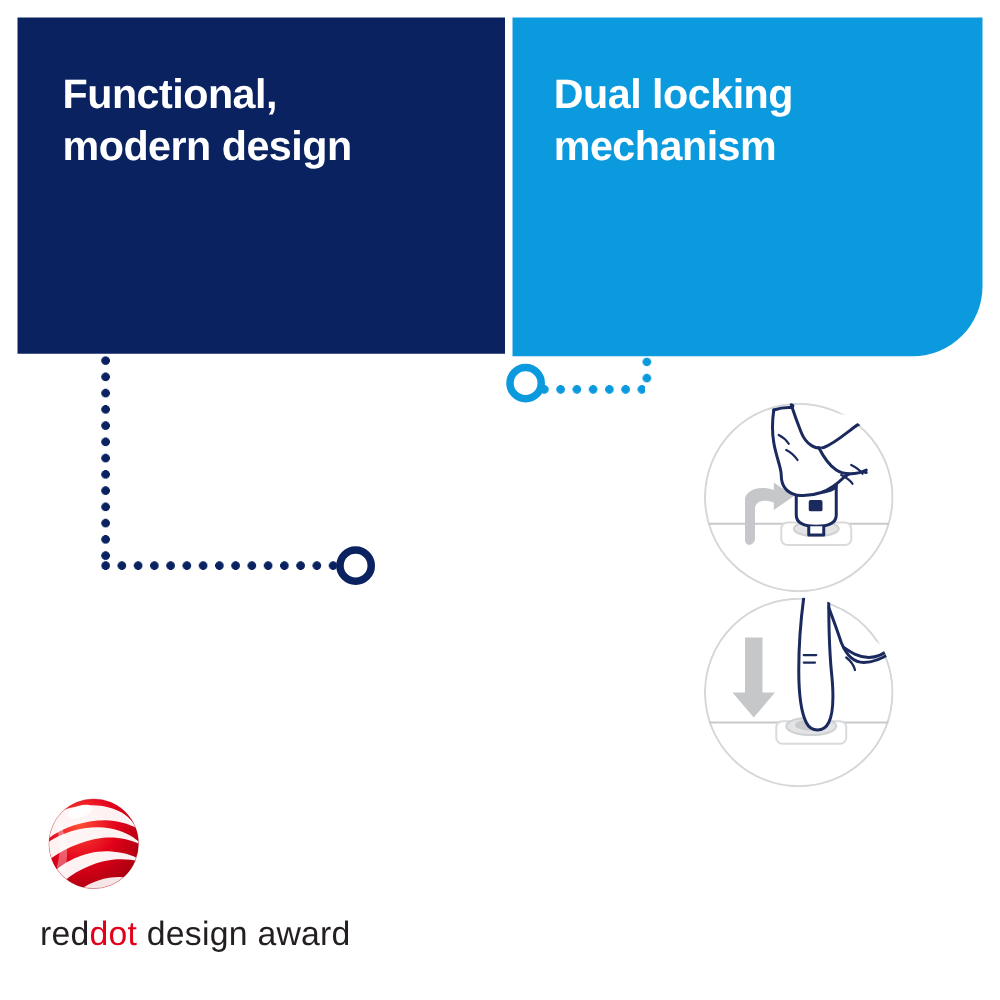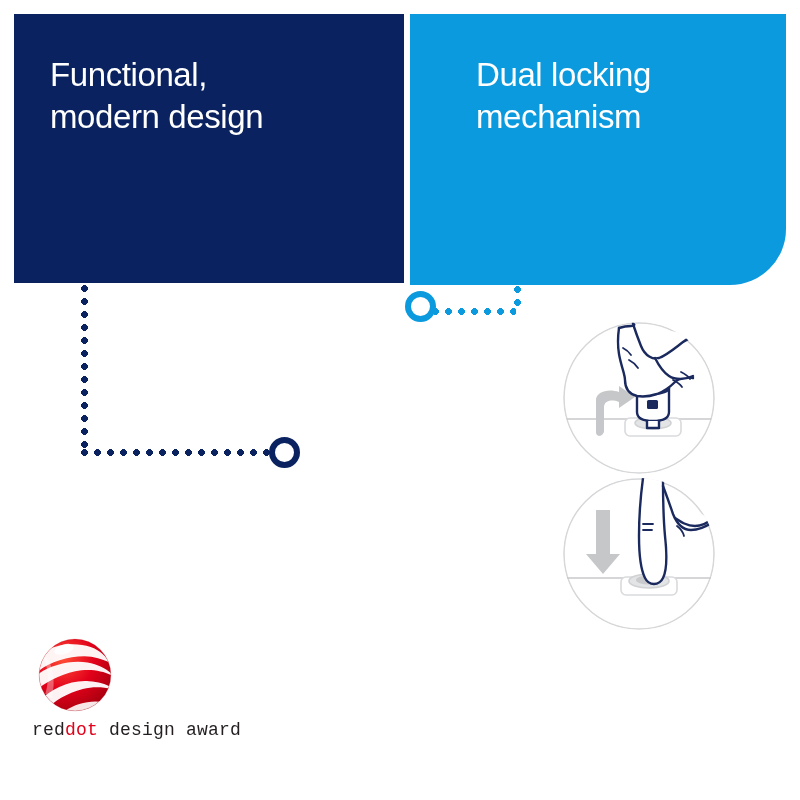--- a/index.html
+++ b/index.html
@@ -13,29 +13,29 @@
     background:#0a2360;
   }
   #panel-blue{
     left:410px;top:14px;width:376px;height:271px;
     background:#0c9ade;
     border-bottom-right-radius:56px;
   }
   .panel-title{
     position:absolute;
     color:#ffffff;
-    font-weight:normal;
+    font-weight:bold;
     font-size:33px;
     line-height:1.26;
     letter-spacing:-0.4px;
     white-space:pre-line;
     font-family:"Liberation Sans",sans-serif;
   }
   #panel-navy .panel-title{left:36px;top:40px;}
-  #panel-blue .panel-title{left:33px;top:40px;margin-left:33px;}
+  #panel-blue .panel-title{left:33px;top:40px;}
 
   
   .dotline{position:absolute;}
   .dotline.v{
     width:7px;
     background-image:radial-gradient(circle at 3.5px 3.5px, var(--c) 3.2px, rgba(0,0,0,0) 3.6px);
     background-size:7px 13px;background-repeat:repeat-y;
   }
   .dotline.h{
     height:7px;
@@ -116,23 +116,23 @@
 
   
   .thumb{position:absolute;border-radius:50%;overflow:hidden;background:#fff;}
   #thumb-1{left:563px;top:322px;width:152px;height:152px;}
   #thumb-2{left:563px;top:478px;width:152px;height:152px;}
 
   
   #reddot{position:absolute;left:32px;top:636px;width:240px;height:132px;}
   #reddot-sphere{position:absolute;left:4px;top:0;width:78px;height:78px;}
   #reddot-text{
-    position:absolute;left:0;top:84px;
-    font-size:18px;font-weight:normal;letter-spacing:.2px;
-    font-family:Liberation Mono, monospace;color:#231f20;white-space:nowrap;
+    position:absolute;left:0;top:96px;
+    font-size:27px;font-weight:normal;letter-spacing:.2px;
+    font-family:Liberation Sans, sans-serif;color:#231f20;white-space:nowrap;
   }
   #reddot-text .rd-red{color:#e2001a;}
 </style>
 </head>
 <body>
 
 <div id="stage">
 
   <div class="panel" id="panel-navy">
     <div class="panel-title">Functional,

